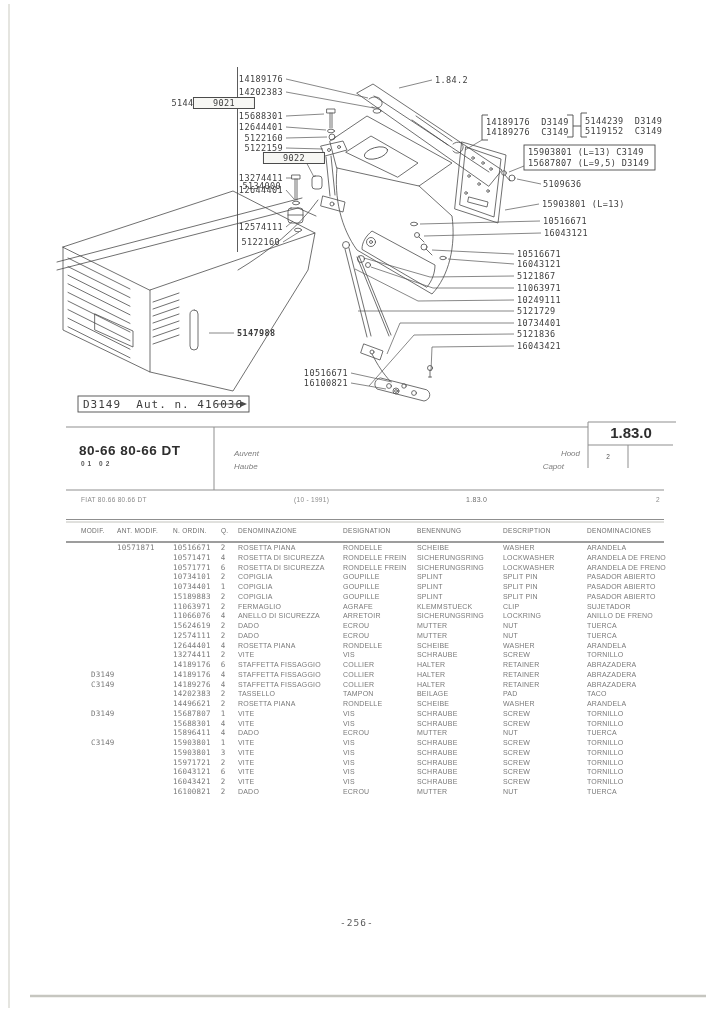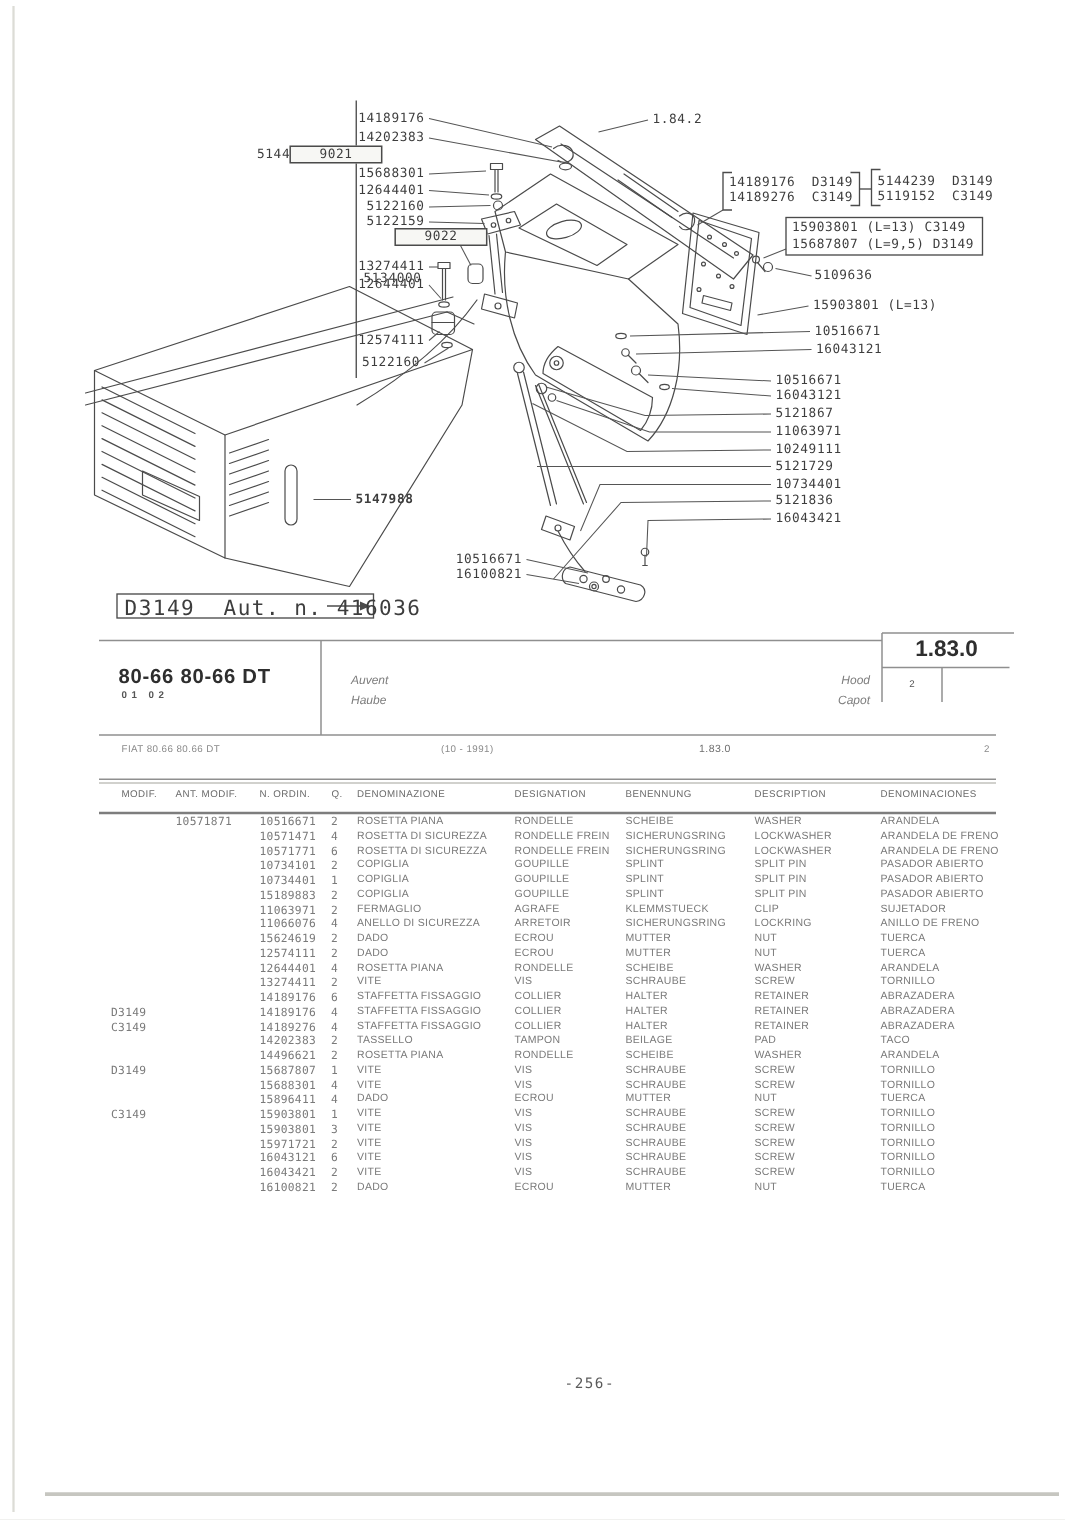--- a/index.html
+++ b/index.html
@@ -7,43 +7,43 @@
         font-family:"Liberation Sans",sans-serif;color:#3d3d3d;}
   .abs{position:absolute;}
   svg.linework{position:absolute;left:0;top:0;pointer-events:none;}
   
   .plabel{position:absolute;font-family:"DejaVu Sans Mono",monospace;font-size:8.5px;
           letter-spacing:0.4px;color:#3d3d3d;white-space:pre;transform:translate(0,-50%);line-height:10px;}
   .plabel.end{transform:translate(-100%,-50%);}
   .plabel.mid{transform:translate(-50%,-50%);}
   .plabel.boxed{border:1px solid #4b4b4b;padding:0 19px;background:#f7f7f4;}
   .note-text{position:absolute;left:83px;top:398px;font-family:"DejaVu Sans Mono",monospace;
-             font-size:14px;letter-spacing:1px;color:#3d3d3d;white-space:pre;}
+             font-size:11px;letter-spacing:1px;color:#3d3d3d;white-space:pre;}
   
   .model{position:absolute;left:79px;top:443px;font-size:13.5px;font-weight:bold;letter-spacing:0.5px;color:#2e2e2e;}
   .model-codes{position:absolute;left:81px;top:460px;font-size:6.5px;letter-spacing:3px;font-weight:bold;color:#555;}
   .lang{position:absolute;font-style:italic;font-size:8px;color:#7d7d7d;}
   .band-title{position:absolute;left:214px;top:435px;width:374px;text-align:center;
               font-size:9.5px;font-weight:bold;letter-spacing:0.6px;color:#3a3a3a;}
   .code-big{position:absolute;left:588px;top:424px;width:86px;text-align:center;
             font-size:15px;font-weight:600;color:#2e2e2e;}
   .sheet-no{position:absolute;left:598px;top:453px;width:20px;text-align:center;font-size:6.5px;color:#555;}
   
   .sub{position:absolute;top:496px;font-size:6.5px;color:#8a8a8a;letter-spacing:0.3px;}
   
   .thcell{position:absolute;font-size:6.5px;color:#6b6b6b;letter-spacing:0.3px;transform:translate(0,-50%);white-space:nowrap;}
   .tbody{position:absolute;left:66px;top:543px;width:598px;}
   .trow{position:relative;height:9.76px;line-height:9.76px;}
   .trow span{position:absolute;top:0;white-space:nowrap;color:#7a7a7a;}
   .cell-n{font-family:"DejaVu Sans Mono",monospace;font-size:7.5px;letter-spacing:0.2px;}
   .cell-t{font-size:7px;letter-spacing:0.2px;}
-  .c-modif{left:8px;}  .c-ant{left:51px;}  .c-num{left:107px;}
+  .c-modif{left:25px;}  .c-ant{left:51px;}  .c-num{left:107px;}
   .c-q{left:150px;width:14px;text-align:center;}
   .c-it{left:172px;} .c-fr{left:277px;} .c-de{left:351px;} .c-en{left:437px;} .c-es{left:521px;}
-  .footer-page{position:absolute;left:340px;top:917px;width:70px;text-align:right;
+  .footer-page{position:absolute;left:340px;top:917px;width:70px;text-align:left;
                font-family:"DejaVu Sans Mono",monospace;font-size:9.5px;letter-spacing:1px;color:#5a5a5a;}
 </style>
 </head>
 <body>
 
 <div class="page">
 
   <svg class="linework" width="710" height="1013" viewBox="0 0 710 1013">
 
     <line x1="9" y1="4" x2="9" y2="1008" stroke="#dcdcd6" stroke-width="1.5"></line>
@@ -247,21 +247,21 @@
       <div class="plabel start" style="left: 237px; top: 333px; font-weight: bold;">5147988</div>
   </div>
 
   <div class="note-text">D3149  Aut. n. 416036</div>
 
   <div class="model">80-66 80-66 DT</div>
   <div class="model-codes">01 02</div>
   <div class="lang" style="left:234px;top:449px;">Auvent</div>
   <div class="lang" style="left:234px;top:462px;">Haube</div>
   <div class="lang" style="left:540px;top:449px;width:40px;text-align:right;">Hood</div>
-  <div class="lang" style="left:540px;top:462px;width:40px;text-align:right;">Capot</div>
+  <div class="lang" style="left:524px;top:462px;width:40px;text-align:right;">Capot</div>
   <div class="code-big">1.83.0</div>
   <div class="sheet-no">2</div>
 
   <div class="sub" style="left:81px;">FIAT 80.66 80.66 DT</div>
   <div class="sub" style="left:294px;">(10 - 1991)</div>
   <div class="sub" style="left:466px;font-size:7px;color:#6f6f6f;">1.83.0</div>
   <div class="sub" style="left:656px;">2</div>
 
   <div class="abs" style="left:0;top:0;">
     <div class="thcell start" style="left: 81px; top: 530px;">MODIF.</div>

